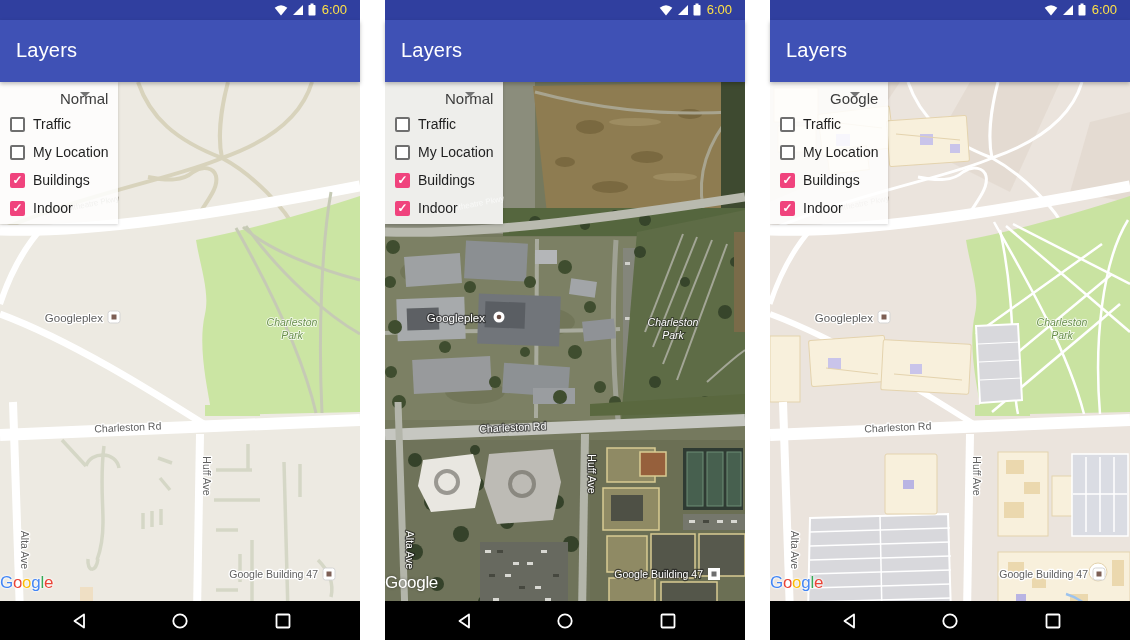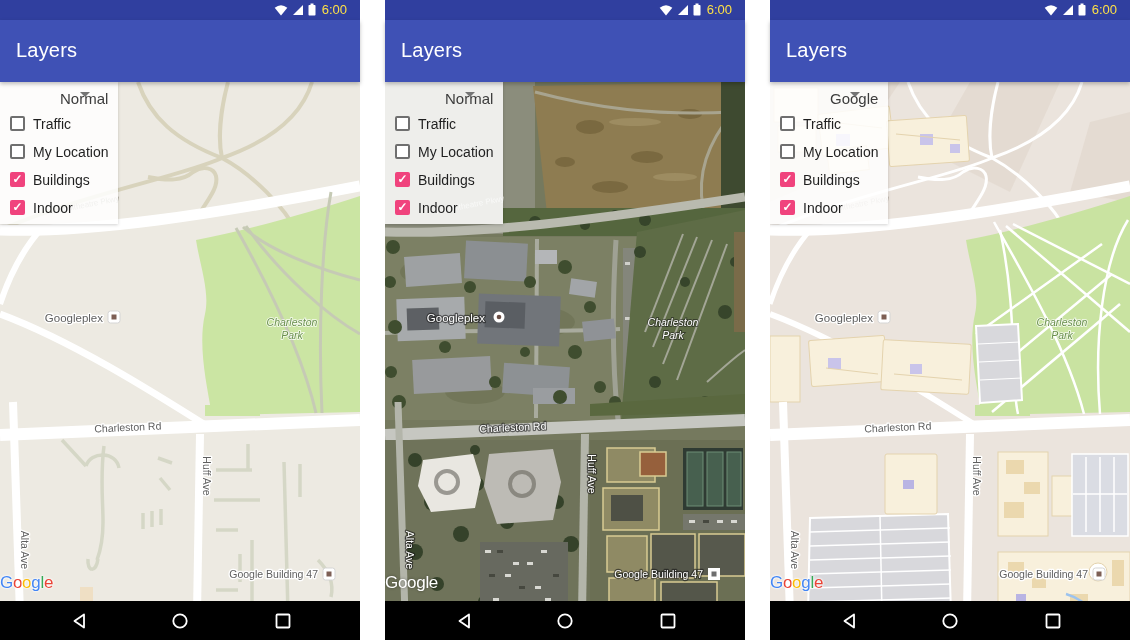--- a/index.html
+++ b/index.html
@@ -29,21 +29,21 @@
   .pkw { font-size:10.5px; font-style:italic; fill:#FFFFFF; stroke:rgba(25,25,25,0.55); stroke-width:1.8px; paint-order:stroke; text-anchor:middle; }
   .ghost  { font-size:8px; fill:#A39E91; }
   .ghostw { font-size:8px; fill:#D6D6CC; }
   .ghostt { font-size:8px; fill:#B5ACA3; }
 
   
   .layers-panel { position:absolute; top:0; left:0; width:118px; height:142px; background:rgba(255,255,255,0.85); box-shadow:0 1px 3px rgba(0,0,0,0.18); z-index:4; }
   .spinner { position:absolute; top:5px; left:12px; height:24px; display:flex; align-items:center; cursor:pointer; }
   .spinner-label { font-size:15px; color:#3C3C3C;margin-left:48px; }
   .spinner-arrow { position:absolute; left:80px; top:10px; width:0; height:0; border-left:5px solid transparent; border-right:5px solid transparent; border-top:5px solid #757575; }
-  .opt { position:absolute; left:10px; display:flex; align-items:center; gap:8px; height:16px; cursor:pointer; }
+  .opt { position:absolute; left:10px; display:flex; align-items:flex-end; gap:8px; height:16px; cursor:pointer; }
   .cb { width:15px; height:15px; border:2px solid #6F6F6F; border-radius:2px; background:#fff; color:#fff;
         font-size:12px; line-height:11px; font-weight:700; text-align:center; flex:0 0 auto; }
   .cb.checked { background:#F0437D; border-color:#F0437D; }
   .opt-label { font-size:14px; color:#1F1F1F; white-space:nowrap; }
 
   
   .attrib { position:absolute; left:0; bottom:8px; font-size:17px; font-weight:500; z-index:3; letter-spacing:-0.3px; }
   .attrib.colored span { text-shadow:0 0 2px #fff, 0 0 2px #fff, 0 0 3px #fff; }
   .attrib.white { color:#FFFFFF; text-shadow:0 0 3px rgba(0,0,0,0.45); }
 

